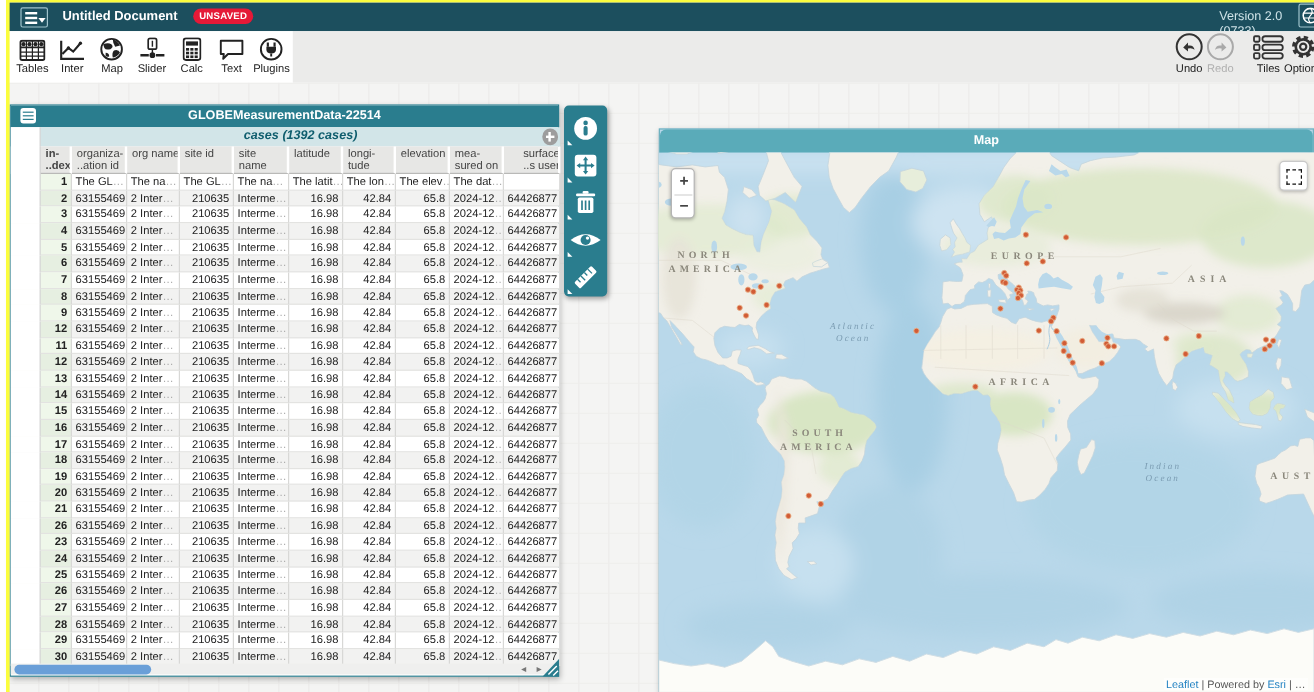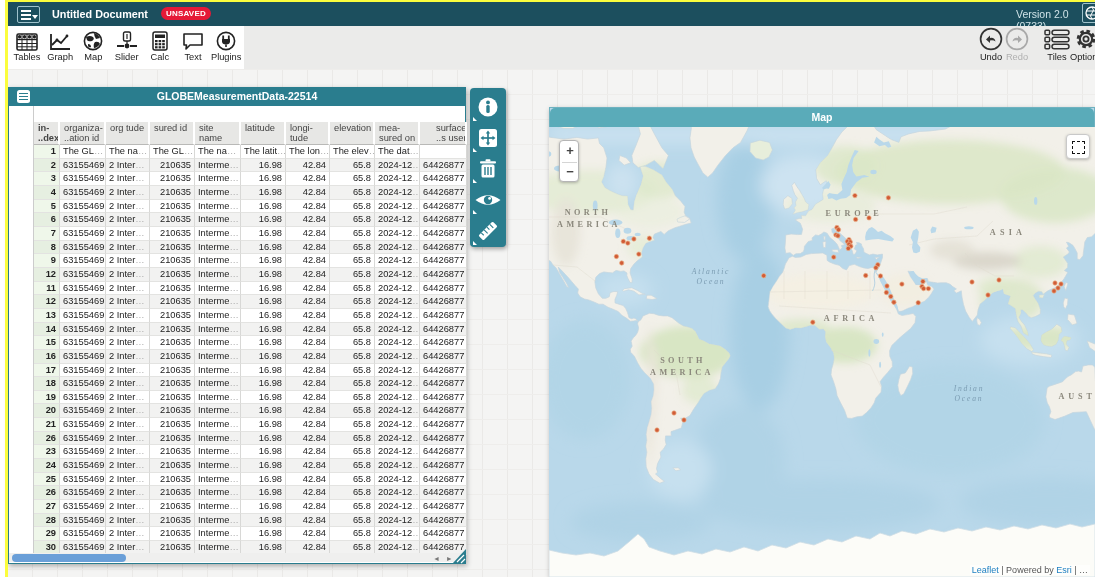--- a/index.html
+++ b/index.html
@@ -122,21 +122,21 @@
       </div>
       <div class="tool" style="left:36.7px">
         <div class="ticon">
           <svg width="22" height="18" viewBox="0 0 22 18" style="">
             <path d="M2,1 L2,16 L21,16" fill="none" stroke="#222" stroke-width="1.8"></path>
             <path d="M3,12 L8,7 L12,10 L18,3" fill="none" stroke="#222" stroke-width="1.8"></path>
             <circle cx="8" cy="7" r="1.4" fill="#222"></circle>
             <circle cx="18" cy="3" r="1.4" fill="#222"></circle>
           </svg>
         </div>
-        <div class="tlabel">Graph</div>
+        <div class="tlabel">Inter</div>
       </div>
       <div class="tool" style="left:69.9px">
         <div class="ticon">
           <svg width="20" height="20" viewBox="0 0 20 20" style="">
             <circle cx="10" cy="10" r="8.6" fill="none" stroke="#222" stroke-width="1.6"></circle>
             <path d="M3,6 Q7,4 10,6 Q12,8 9,10 Q5,11 4,9 Z" fill="#222"></path>
             <path d="M11,2 Q15,3 17,7 L13,8 Q11,5 11,2 Z" fill="#222"></path>
             <path d="M12,11 Q16,10 17,13 Q14,17 11,17 Q10,13 12,11 Z" fill="#222"></path>
             <path d="M5,13 Q8,13 8,16 Q6,17 5,15 Z" fill="#222"></path>
           </svg>
@@ -241,26 +241,27 @@
 
   <div id="table">
     <div id="ttitle">GLOBEMeasurementData-22514
       <div id="ticon">
           <div class="l" style="top:2.5px"></div>
           <div class="l" style="top:5.5px"></div>
           <div class="l" style="top:8.5px"></div>
         </div>
     </div>
     <div id="gutterbg"></div>
+    <div id="cases">cases (1392 cases)<div id="plus"></div></div>
     <div id="thead">
         <div class="cell gut" style="background:#fff"></div>
         <div class="hcell idx">in-<br>..dex</div>
         <div class="hcell c1">organiza-<br>..ation id</div>
-        <div class="hcell c2">org tude</div>
-        <div class="hcell c3">sured id</div>
+        <div class="hcell c2">org name</div>
+        <div class="hcell c3">site id</div>
         <div class="hcell c4">site<br>name</div>
         <div class="hcell c5">latitude</div>
         <div class="hcell c6">longi-<br>tude</div>
         <div class="hcell c7">elevation</div>
         <div class="hcell c8">mea-<br>sured on</div>
         <div class="hcell c9">surface<br>..s userid</div>
       </div>
     <div id="tbody">
 <div class="trow ro">
           <div class="cell gut"></div>

